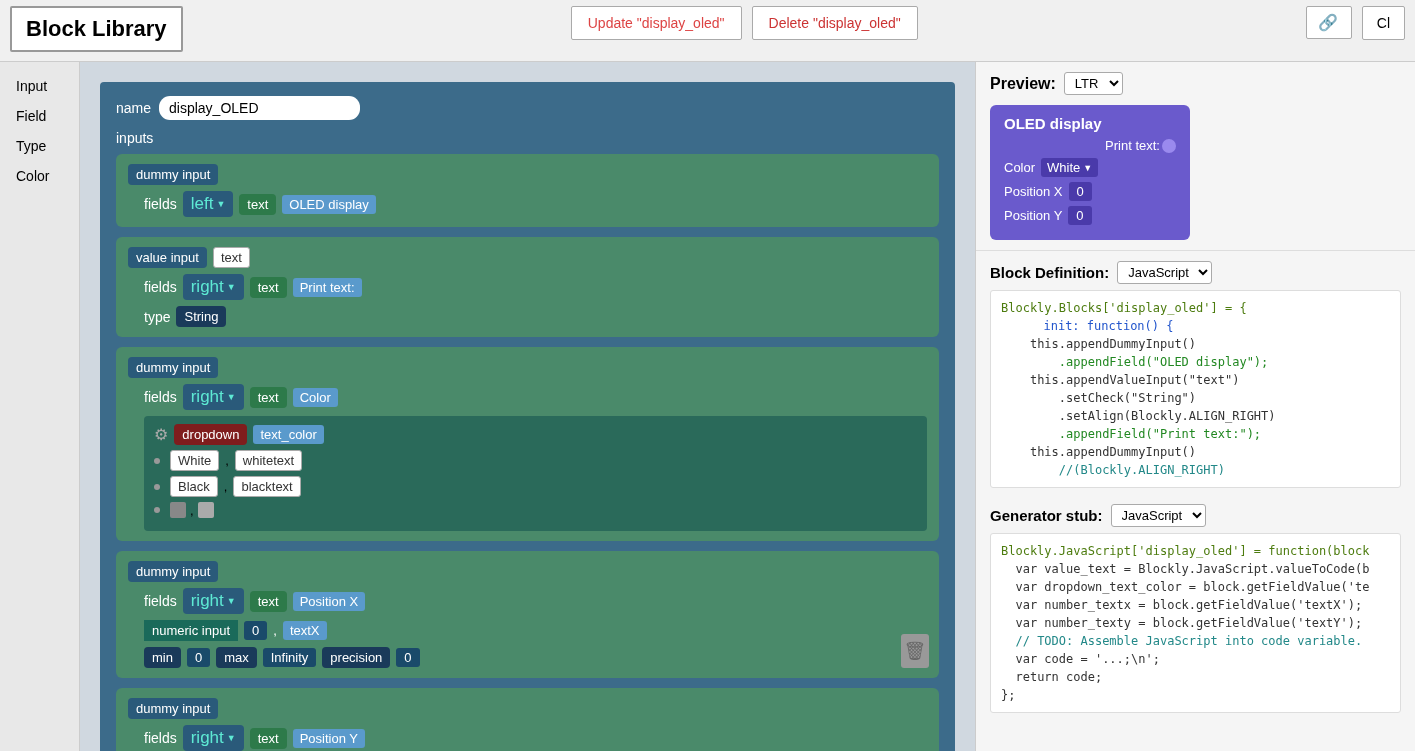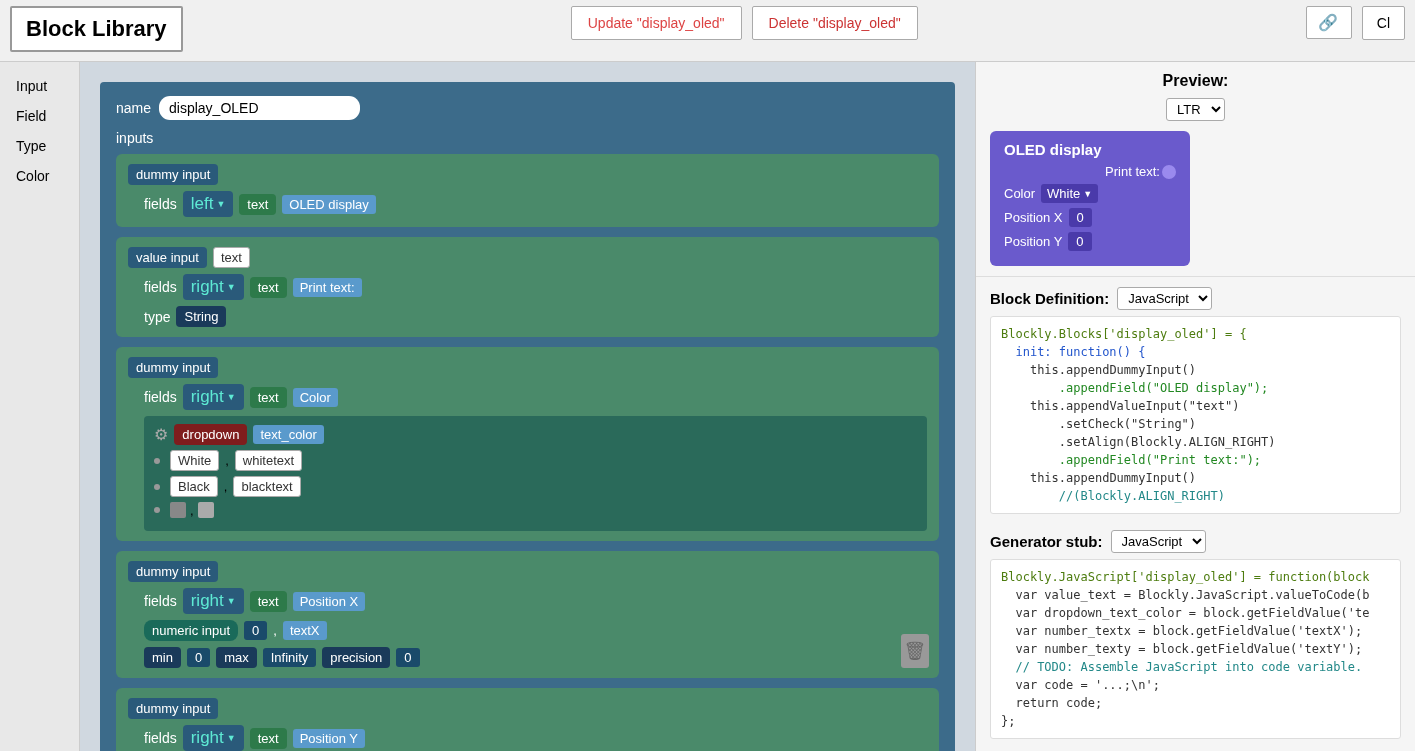--- a/index.html
+++ b/index.html
@@ -100,21 +100,21 @@
       background: #2a6a5a; border-radius: 4px; padding: 8px 10px; margin-top: 6px;
     }
     .dropdown-row { display: flex; align-items: center; gap: 6px; margin-bottom: 5px; }
     .gear-icon { color: #aaa; font-size: 16px; }
     .dot { width: 6px; height: 6px; border-radius: 50%; background: #999; display: inline-block; margin-right: 4px; }
     .color-swatch { width: 16px; height: 16px; border-radius: 2px; display: inline-block; }
     .swatch-pair { display: flex; align-items: center; gap: 4px; }
 
     
     .numeric-chip {
-      background: #1a6a5a; color: #fff; border-radius: 8px; padding: 3px 8px; font-size: 13px;
+      background: #1a6a5a; color: #fff; border-radius: 0; padding: 3px 8px; font-size: 13px;
     }
     .num-val {
       background: #1a4a6a; color: #fff; border-radius: 3px; padding: 2px 8px; font-size: 13px;
     }
 
     
     .delete-icon {
       position: absolute; right: 10px; bottom: 10px; width: 28px; height: 34px;
       background: #999; border-radius: 3px; display: flex; align-items: center; justify-content: center;
       font-size: 18px; color: #666; cursor: pointer;
@@ -122,21 +122,21 @@
 
     
     #rightpanel {
       width: 440px; background: #f5f5f5; border-left: 1px solid #ccc; display: flex; flex-direction: column; overflow: hidden;
     }
 
     
     #preview-section {
       padding: 10px 14px; border-bottom: 1px solid #ddd;
     }
-    .preview-header { display: flex; align-items: center; gap: 8px; margin-bottom: 10px; flex-direction: column; }
+    .preview-header { display: flex; align-items: center; gap: 8px; margin-bottom: 10px; }
     .preview-title { font-size: 16px; font-weight: bold; }
     .ltr-select {
       border: 1px solid #aaa; background: #fff; padding: 2px 6px; border-radius: 3px; font-size: 13px; cursor: pointer;
     }
 
     
     .oled-block {
       background: #6a5acc; border-radius: 6px; padding: 10px 14px; color: #fff; min-width: 200px; display: inline-block;
     }
     .oled-title { font-size: 15px; font-weight: bold; margin-bottom: 6px; }
@@ -156,21 +156,21 @@
     }
     .code-section-title { font-size: 15px; font-weight: bold; margin-bottom: 6px; display: flex; align-items: center; gap: 8px; }
     .lang-select {
       border: 1px solid #aaa; background: #fff; padding: 2px 6px; border-radius: 3px; font-size: 13px; cursor: pointer;
     }
     .code-block {
       font-family: monospace; font-size: 12px; line-height: 1.5; white-space: pre; overflow-x: auto;
       border: 1px solid #ddd; background: #fff; padding: 8px 10px; border-radius: 3px; margin-bottom: 16px;
     }
     .c-purple { color: #4d7c0f; }
-    .c-blue { color: #2255cc; }
+    .c-blue { color: #2255cc; margin-left: 28px; }
     .c-green { color: #228822; }
     .c-teal { color: #228888; }
     .c-dark { color: #333; }
   </style>
 </head>
 <body>
 
 <div id="topbar">
   <div id="block-library-title">Block Library</div>
   <div class="topbar-spacer"></div>

